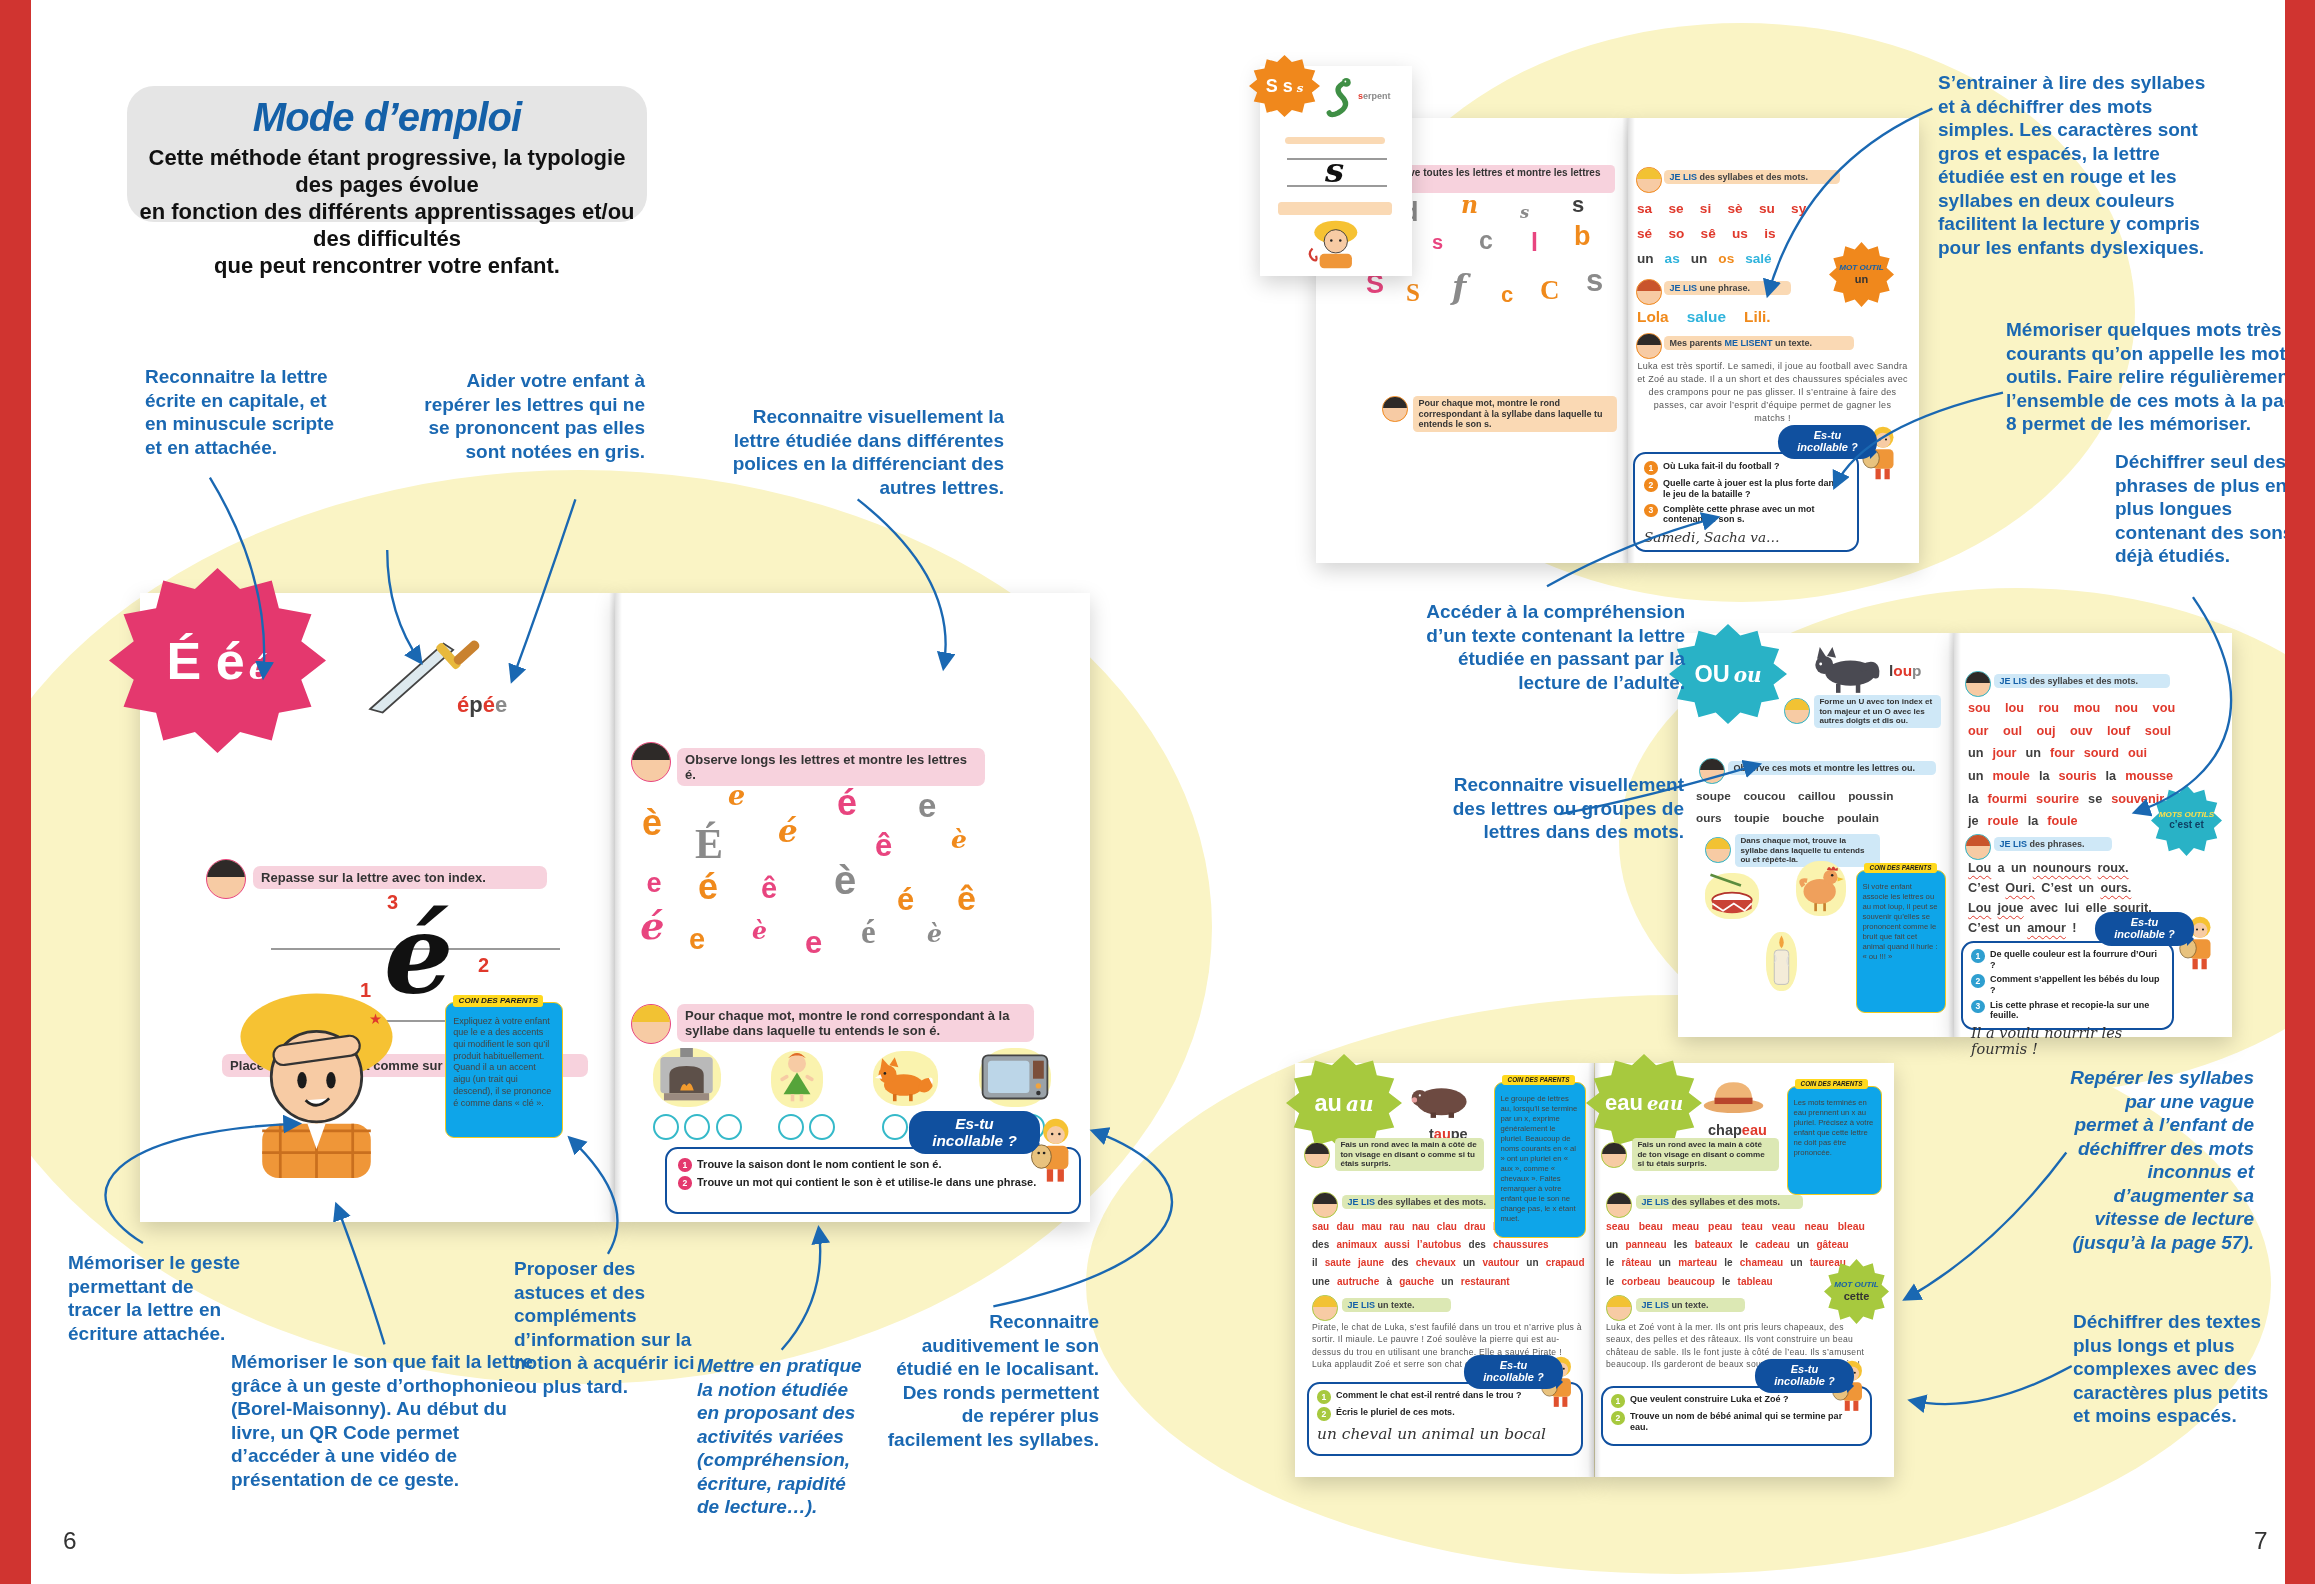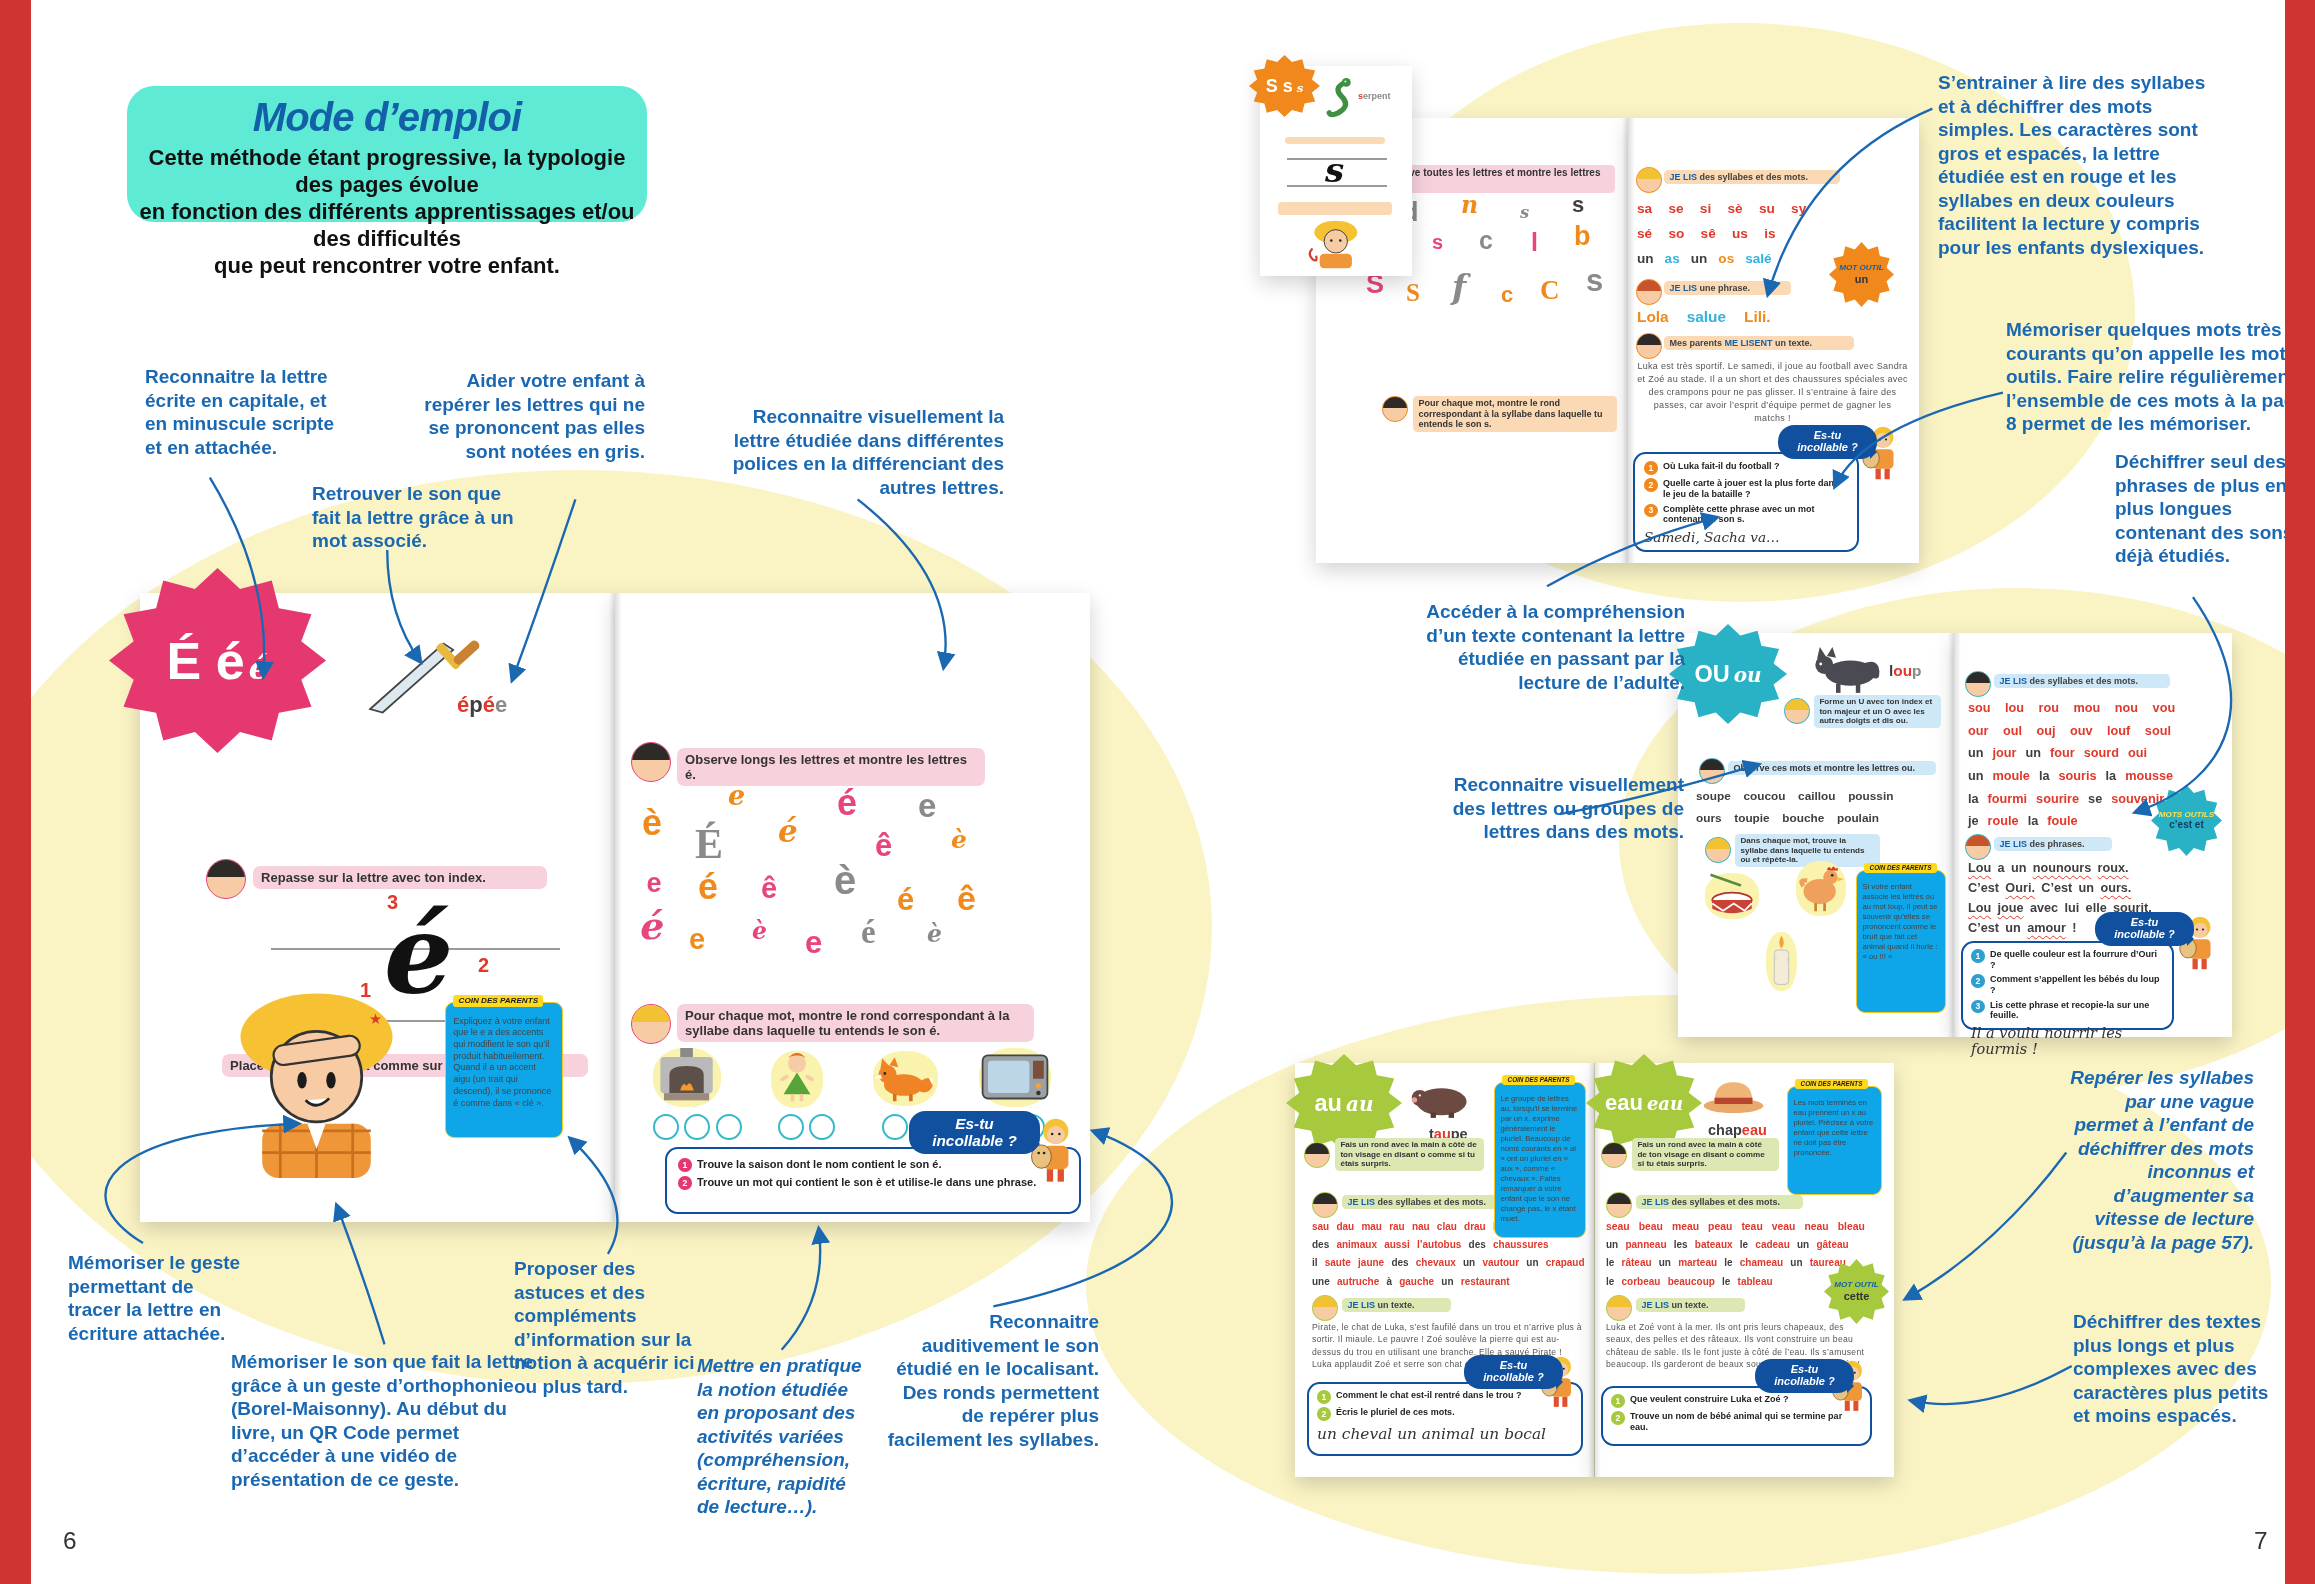--- a/index.html
+++ b/index.html
@@ -2,21 +2,21 @@
 <html style="font-size:14.5px"><head>
 <meta charset="utf-8">
 <style>
   html,body{margin:0;padding:0;}
   body{font-family:"Liberation Sans",sans-serif;}
   .sheet{position:relative;width:2316px;height:1585px;background:#ffffff;overflow:hidden;}
   .edge{position:absolute;top:0;width:31px;height:1585px;background:#d03430;z-index:40;}
   .edge.l{left:0}.edge.r{right:0}
   .blob{position:absolute;background:#faf4c5;border-radius:50%;z-index:1;}
   
-  .intro{position:absolute;left:127px;top:86px;width:520px;height:136px;background:#5eead4;border-radius:27px;z-index:6;text-align:center;padding-top:7.2px;box-sizing:border-box;}
+  .intro{position:absolute;left:127px;top:86px;width:520px;height:136px;background:#e5e5e5;border-radius:27px;z-index:6;text-align:center;padding-top:7.2px;box-sizing:border-box;}
   .intro h1{margin:1.8px 0 5.4px;color:#1460a8;font-size:40px;font-style:italic;font-weight:800;letter-spacing:-0.9px;}
   .intro p{margin:0;color:#111;font-weight:bold;font-size:22px;line-height:1.22;}
   
   .note{position:absolute;color:#1a68b2;font-weight:bold;font-size:19px;line-height:1.24;z-index:20;}
   .ra{text-align:right;}
   
   .pg{position:absolute;background:#fff;box-shadow:0 7.2px 20px rgba(0,0,0,.18);z-index:10;}
   .spine{position:absolute;top:0;bottom:0;width:12.7px;background:linear-gradient(to right,rgba(0,0,0,0) 0%,rgba(0,0,0,.12) 50%,rgba(0,0,0,0) 100%);z-index:11;}
   .folio{position:absolute;color:#777;font-size:11.8px;}
   .folio-big{position:absolute;color:#333;font-size:24.4px;z-index:20;}
@@ -114,21 +114,20 @@
 
   <div class="intro">
     <h1>Mode d’emploi</h1>
     <p>Cette méthode étant progressive, la typologie des pages évolue</p>
     <p>en fonction des différents apprentissages et/ou des difficultés</p>
     <p>que peut rencontrer votre enfant.</p>
   </div>
 
   <div class="note ra" style="left:423px;top:369px;width:222px;">Aider votre enfant à repérer les lettres qui ne se prononcent pas elles sont notées en gris.</div>
   <div class="note" style="left:145px;top:365px;width:194px;">Reconnaitre la lettre écrite en capitale, et en minuscule scripte et en attachée.</div>
-  <div class="note" style="left:312px;top:482px;width:213px;">Retrouver le son que fait la lettre grâce à un mot associé.</div>
   <div class="note ra" style="left:719px;top:405px;width:285px;">Reconnaitre visuellement la lettre étudiée dans différentes polices en la différenciant des autres lettres.</div>
   <div class="note" style="left:68px;top:1251px;width:176px;">Mémoriser le geste permettant de tracer la lettre en écriture attachée.</div>
   <div class="note" style="left:231px;top:1350px;width:312px;">Mémoriser le son que fait la lettre grâce à un geste d’orthophonie (Borel-Maisonny). Au début du livre, un QR Code permet d’accéder à une vidéo de présentation de ce geste.</div>
   <div class="note" style="left:514px;top:1257px;width:190px;">Proposer des astuces et des compléments d’information sur la notion à acquérir ici ou plus tard.</div>
   <div class="note" style="left:697px;top:1354px;width:176px;font-style:italic;">Mettre en pratique la notion étudiée en proposant des activités variées (compréhension, écriture, rapidité de lecture…).</div>
   <div class="note ra" style="left:882px;top:1310px;width:217px;">Reconnaitre auditivement le son étudié en le localisant. Des ronds permettent de repérer plus facilement les syllabes.</div>
   <div class="note" style="left:1938px;top:71px;width:276px;">S’entrainer à lire des syllabes et à déchiffrer des mots simples. Les caractères sont gros et espacés, la lettre étudiée est en rouge et les syllabes en deux couleurs facilitent la lecture y compris pour les enfants dyslexiques.</div>
   <div class="note" style="left:2006px;top:318px;width:303px;">Mémoriser quelques mots très courants qu’on appelle les mots outils. Faire relire régulièrement l’ensemble de ces mots à la page 8 permet de les mémoriser.</div>
   <div class="note" style="left:2115px;top:450px;width:181px;">Déchiffrer seul des phrases de plus en plus longues contenant des sons déjà étudiés.</div>
   <div class="note ra" style="left:1409px;top:600px;width:276px;">Accéder à la compréhension d’un texte contenant la lettre étudiée en passant par la lecture de l’adulte.</div>

